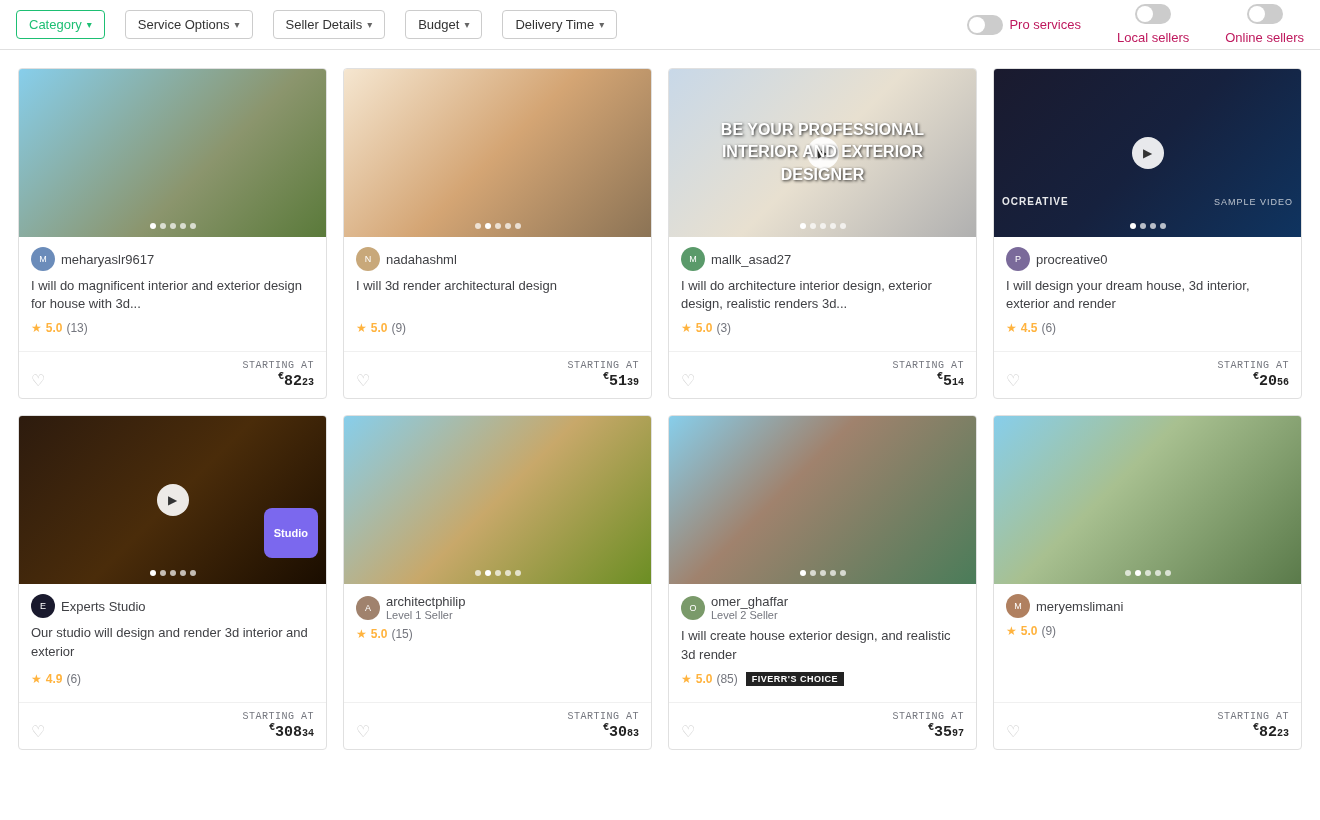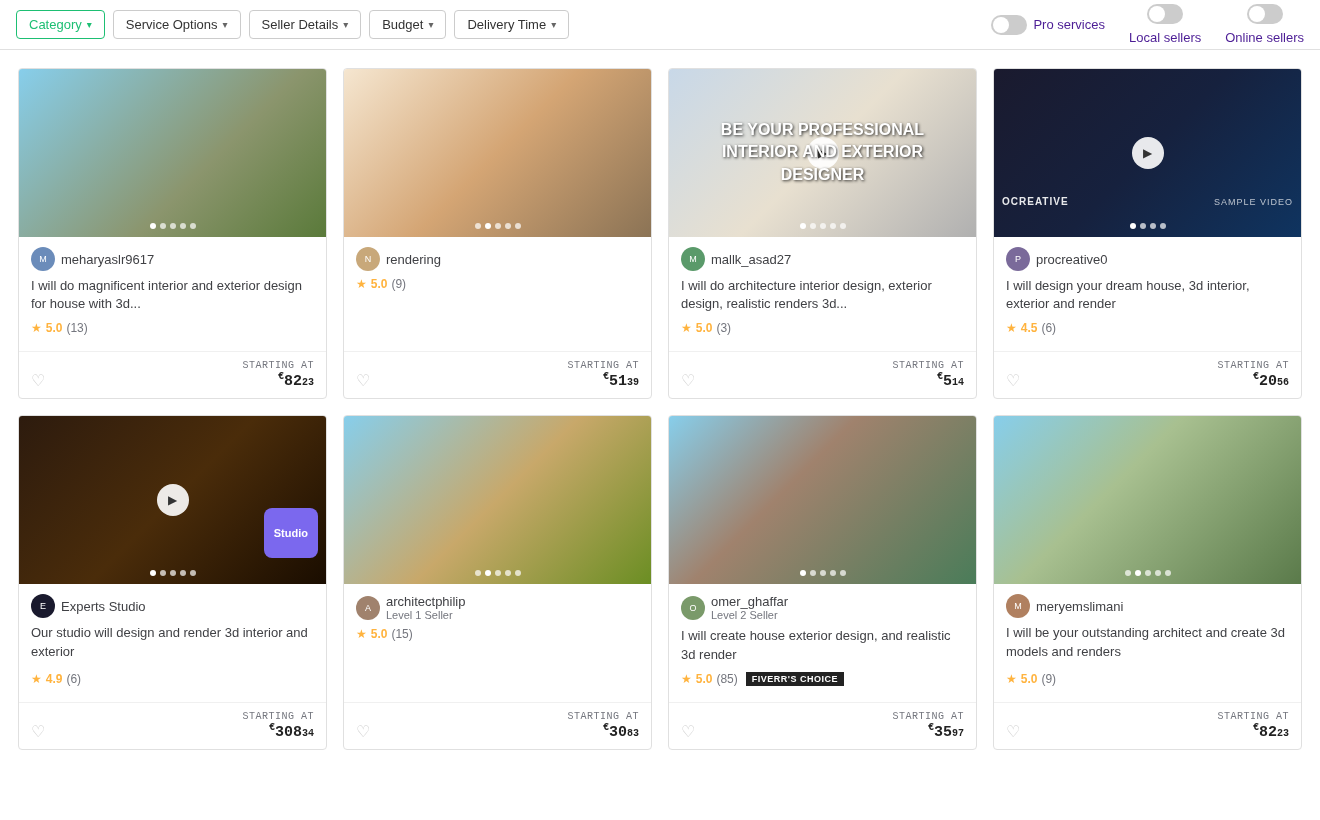--- a/index.html
+++ b/index.html
@@ -1,34 +1,34 @@
 <!DOCTYPE html>
 <html><head>
   <meta charset="utf-8">
   <style>
     * { box-sizing: border-box; margin: 0; padding: 0; }
     body { font-family: 'Helvetica Neue', Arial, sans-serif; background: #fff; color: #222; font-size: 14px; }
 
     
     .filter-bar {
-      display: flex; align-items: center; gap: 8px;
+      display: flex; align-items: center; gap: 20px;
       padding: 8px 16px; border-bottom: 1px solid #e0e0e0;
       height: 50px;
     }
     .filter-btn {
       display: flex; align-items: center; gap: 5px;
       border: 1px solid #ccc; border-radius: 4px;
       padding: 6px 12px; cursor: pointer; font-size: 13px;
       background: #fff; color: #333;
     }
     .filter-btn.active { border-color: #1dbf73; color: #1dbf73; }
     .filter-btn .chevron { font-size: 10px; color: #666; }
     .filter-btn.active .chevron { color: #1dbf73; }
     .spacer { flex: 1; }
-    .toggle-group { display: flex; align-items: center; gap: 6px; font-size: 13px; color: #4c1d95; }
+    .toggle-group { display: flex; align-items: center; gap: 6px; font-size: 13px; color: #be185d; }
     .toggle-group + .toggle-group { margin-left: 16px; flex-direction: column; }
     .toggle {
       width: 36px; height: 20px; background: #ccc; border-radius: 10px;
       position: relative; cursor: pointer;
     }
     .toggle::after {
       content: ''; position: absolute; width: 16px; height: 16px;
       background: #fff; border-radius: 50%; top: 2px; left: 2px;
       transition: left 0.2s;
     }
@@ -218,24 +218,25 @@
           <div class="dot "></div>
         </div>
 
     </div>
     <div class="card-body">
       <div class="seller-info">
         <div class="avatar" style="background:#c8a87a; font-size:9px; color:#fff; display:flex; align-items:center; justify-content:center;">
           N
         </div>
         <div>
-          <div class="seller-name">rendering</div>
-
-        </div>
-      </div>
+          <div class="seller-name">nadahashml</div>
+
+        </div>
+      </div>
+      <div class="card-title">I will 3d render architectural design</div>
       <div class="rating">
         <span class="star">★</span>
         <span class="rating-score">5.0</span>
         <span class="rating-count">(9)</span>
 
       </div>
     </div>
     <div class="card-footer">
       <div class="heart-btn">♡</div>
       <div class="price-block">
@@ -465,21 +466,20 @@
     <div class="card-body">
       <div class="seller-info">
         <div class="avatar" style="background:#b08060; font-size:9px; color:#fff; display:flex; align-items:center; justify-content:center;">
           M
         </div>
         <div>
           <div class="seller-name">meryemslimani</div>
 
         </div>
       </div>
-      <div class="card-title">I will be your outstanding architect and create 3d models and renders</div>
       <div class="rating">
         <span class="star">★</span>
         <span class="rating-score">5.0</span>
         <span class="rating-count">(9)</span>
 
       </div>
     </div>
     <div class="card-footer">
       <div class="heart-btn">♡</div>
       <div class="price-block">

